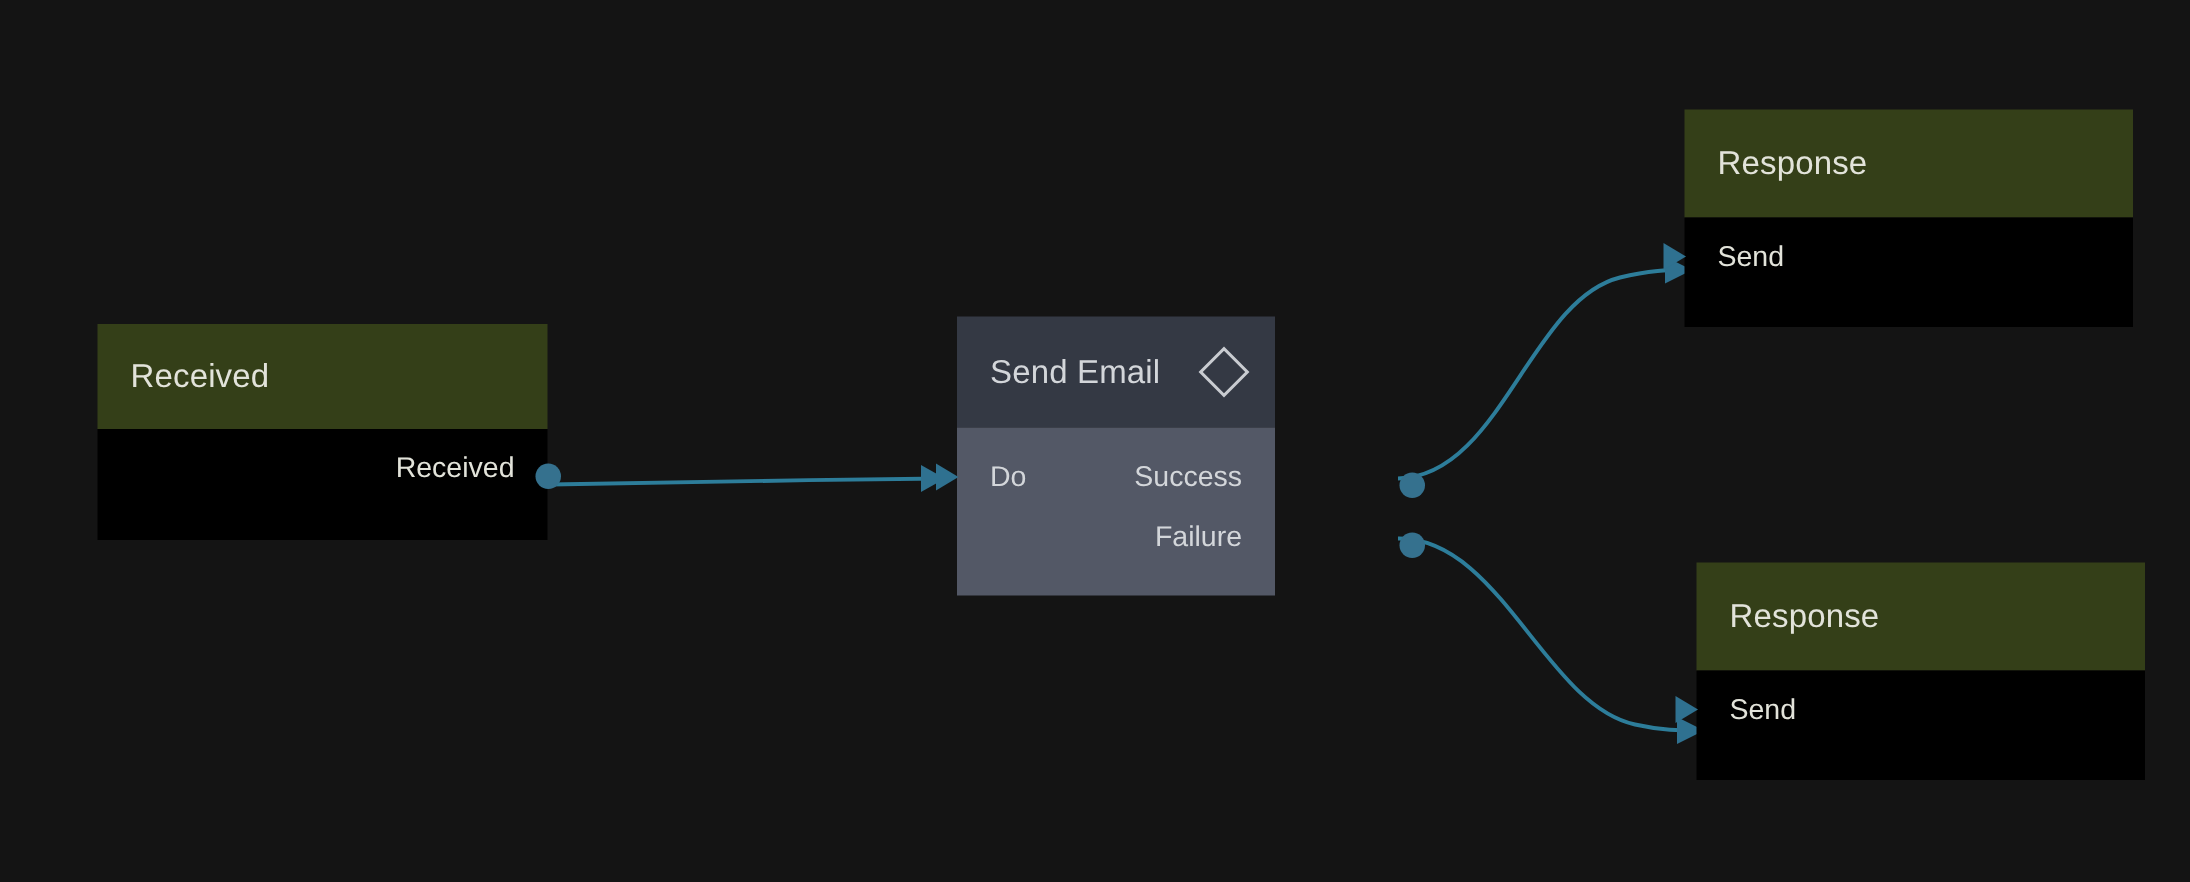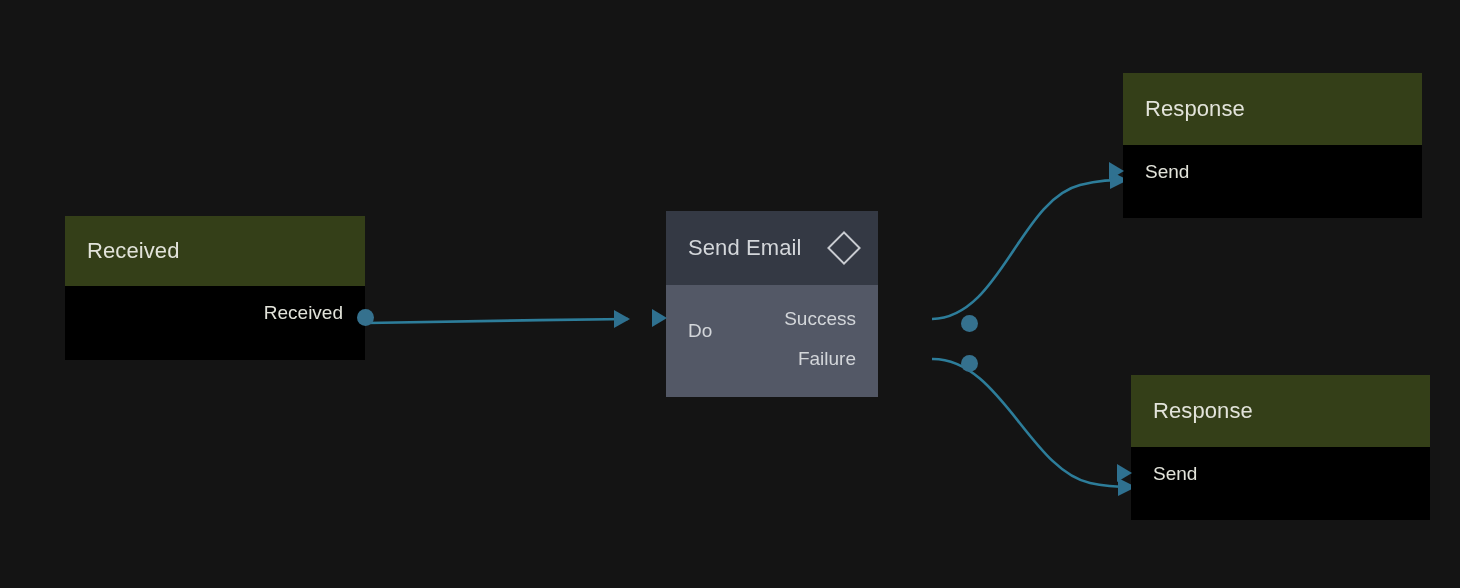--- a/index.html
+++ b/index.html
@@ -127,27 +127,27 @@
       <span class="node-title">Received</span>
     </div>
     <div class="node-body" style="height:74px;">
       <div class="port-row out" style="top:16px;">
         <span class="port-label">Received</span>
       </div>
       <span class="port-dot" style="left:292px; top:23px;"></span>
     </div>
   </div>
 
-  <div class="node node-slate" style="left:628px; top:211px; width:250px; height:186px;padding-left:38px;">
+  <div class="node node-slate" style="left:600px; top:211px; width:250px; height:186px;padding-left:38px;">
     <div class="node-header" style="height:74px;">
       <span class="node-title">Send Email</span>
       <span class="diamond-icon"></span>
     </div>
     <div class="node-body" style="height:112px;">
-      <div class="port-row in" style="top:23px;margin-top:12px;">
+      <div class="port-row in" style="top:23px;">
         <span class="port-label">Do</span>
       </div>
       <span class="port-arrow" style="left:-14px; top:24px;"></span>
 
       <div class="port-row out" style="top:23px;margin-left:20px;">
         <span class="port-label">Success</span>
       </div>
       <span class="port-dot" style="left:295px; top:30px;"></span>
 
       <div class="port-row out" style="top:63px;">

